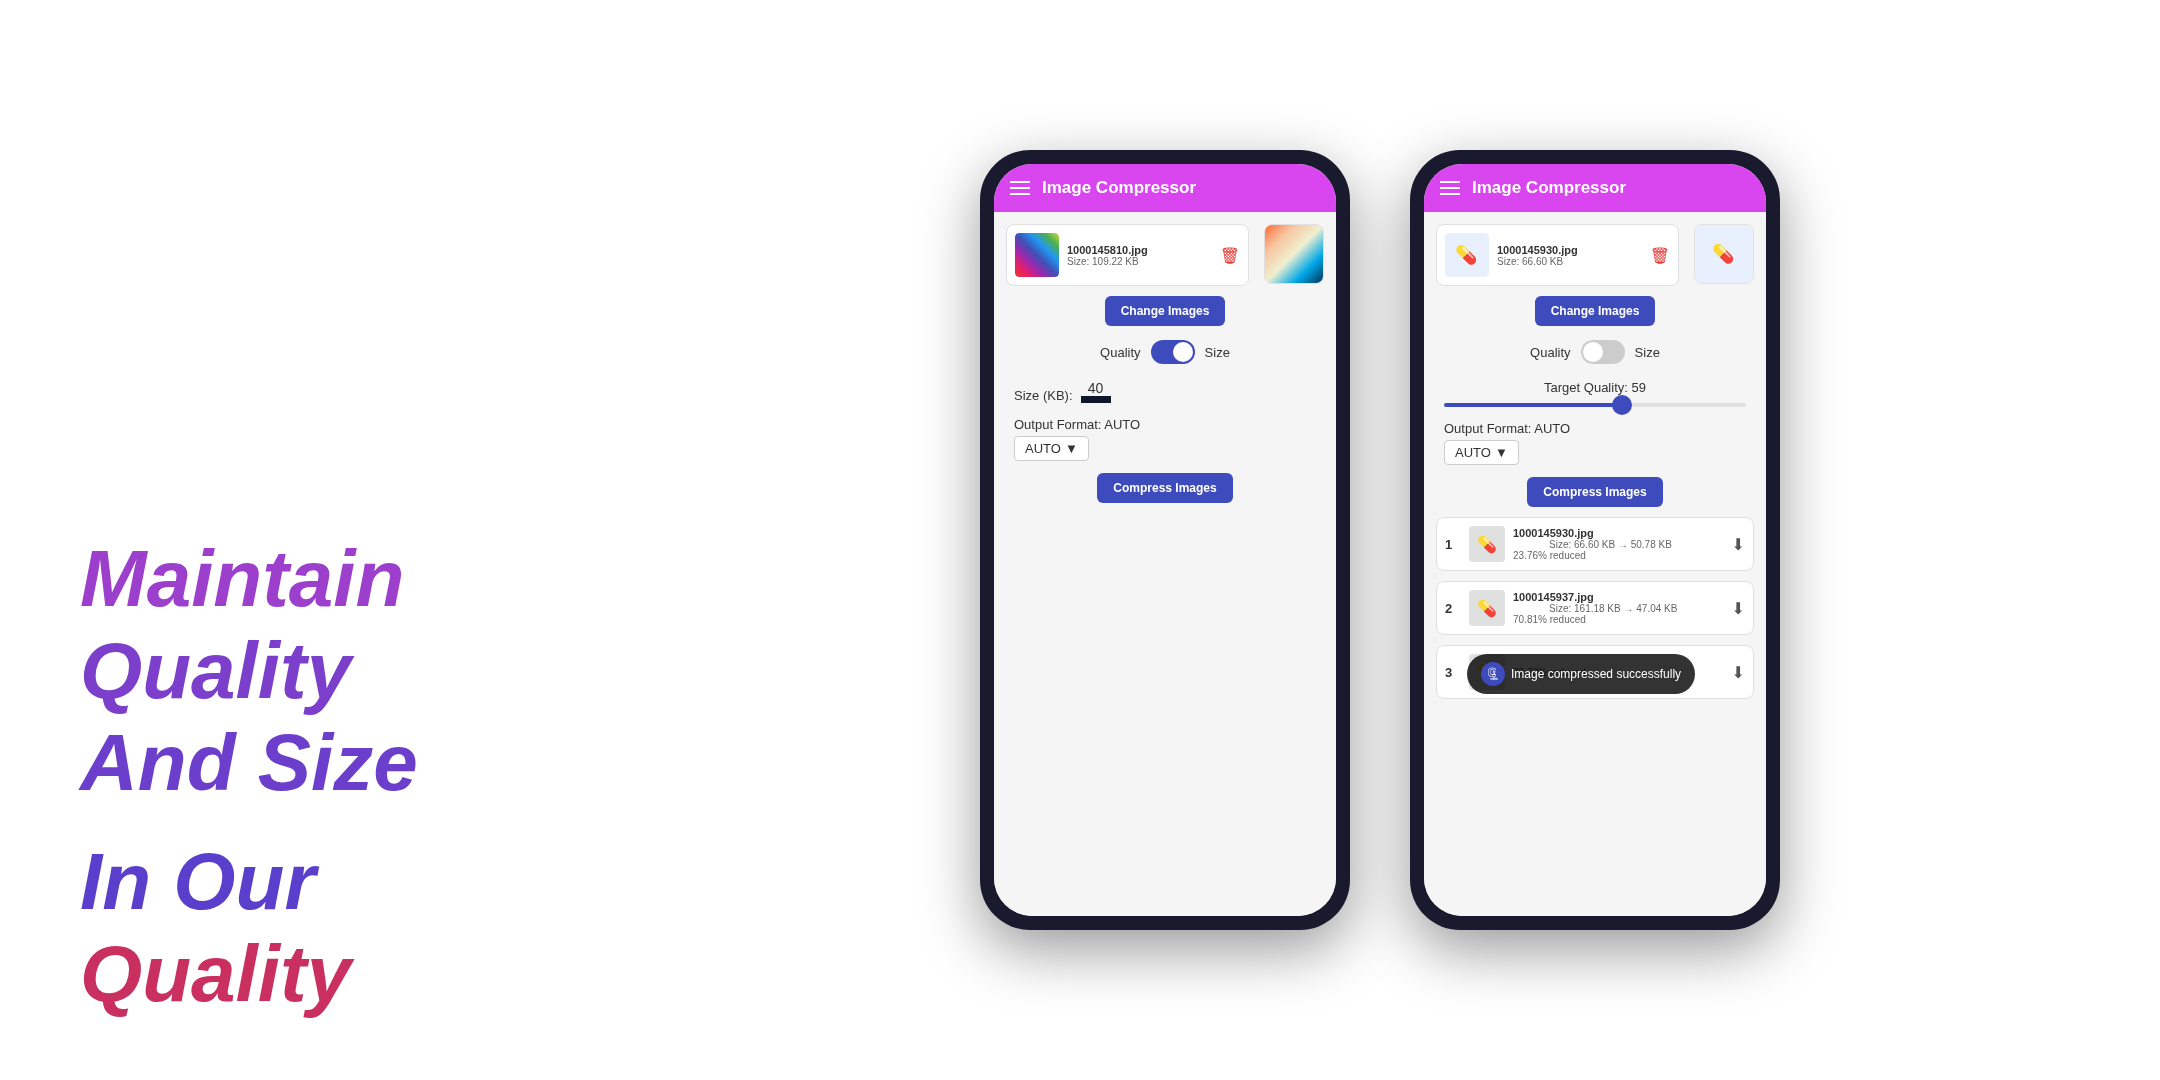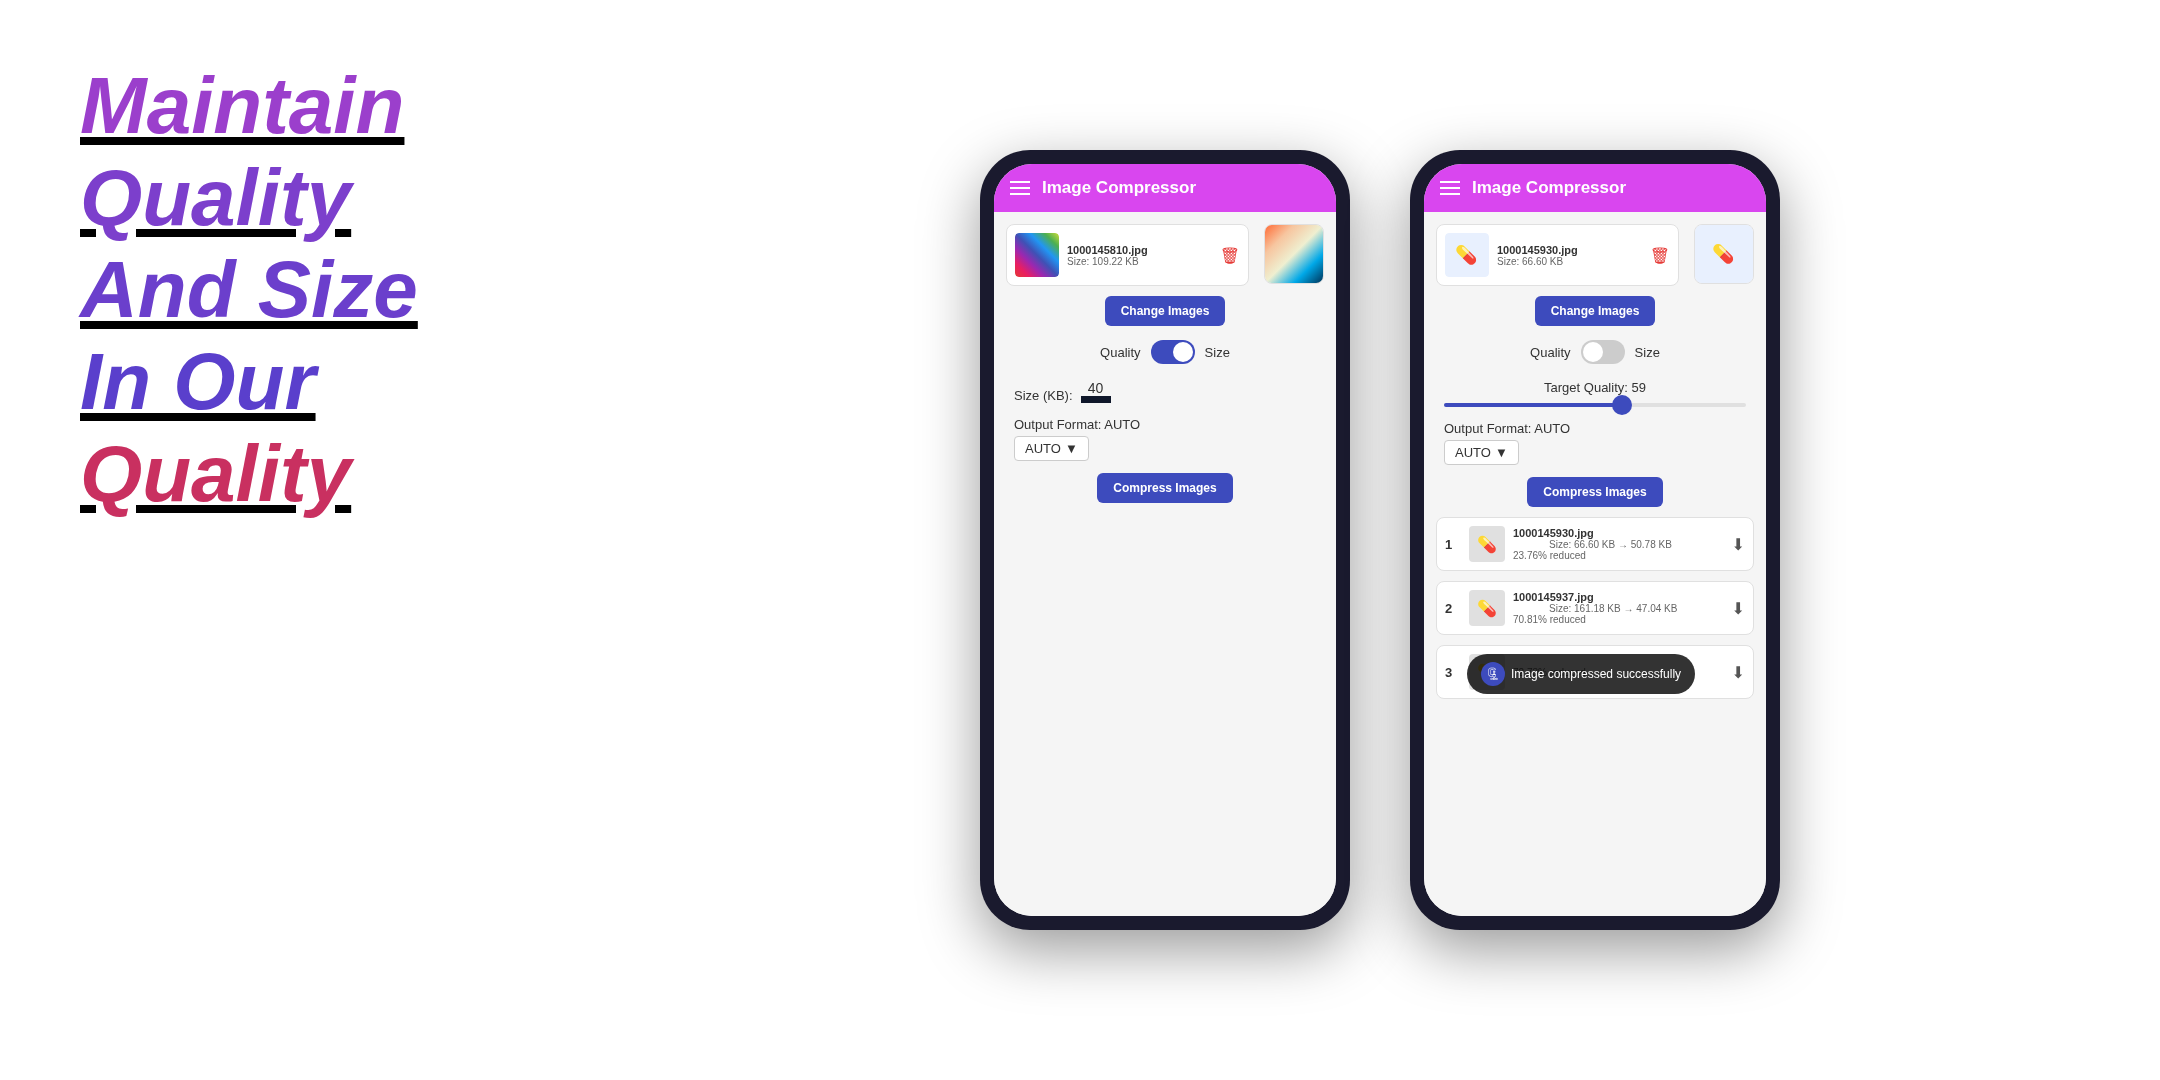--- a/index.html
+++ b/index.html
@@ -12,34 +12,33 @@
       display: flex;
       align-items: center;
     }
 
     
     .left-section {
       width: 600px;
       padding: 60px 40px 60px 80px;
       display: flex;
       flex-direction: column;
-      justify-content: flex-start;
+      justify-content: flex-end;
       height: 100%;
-      text-decoration: underline;
     }
     .hero-text {
       font-size: 80px;
       font-weight: 900;
       font-style: italic;
       line-height: 1.15;
     }
     .hero-text .line1 { color: #9b3fcc; }
     .hero-text .line2 { color: #7c3fcc; }
     .hero-text .line3 { color: #6b3fcc; }
-    .hero-text .line4 { color: #5a3fcc; }
+    .hero-text .line4 { color: #5a3fcc; margin-top: 27px; }
     .hero-text .line5 { color: #e03060; }
     .hero-text .line6 { color: #c93060; }
 
     
     .phones-section {
       flex: 1;
       display: flex;
       align-items: center;
       justify-content: center;
       gap: 60px;

